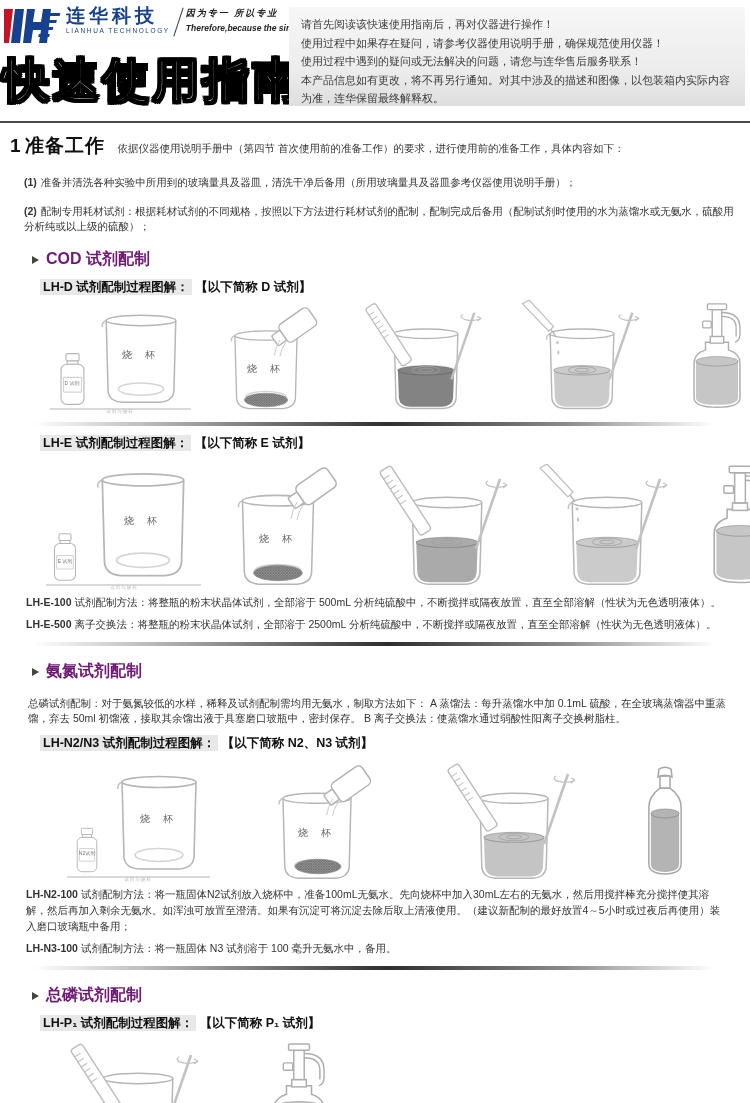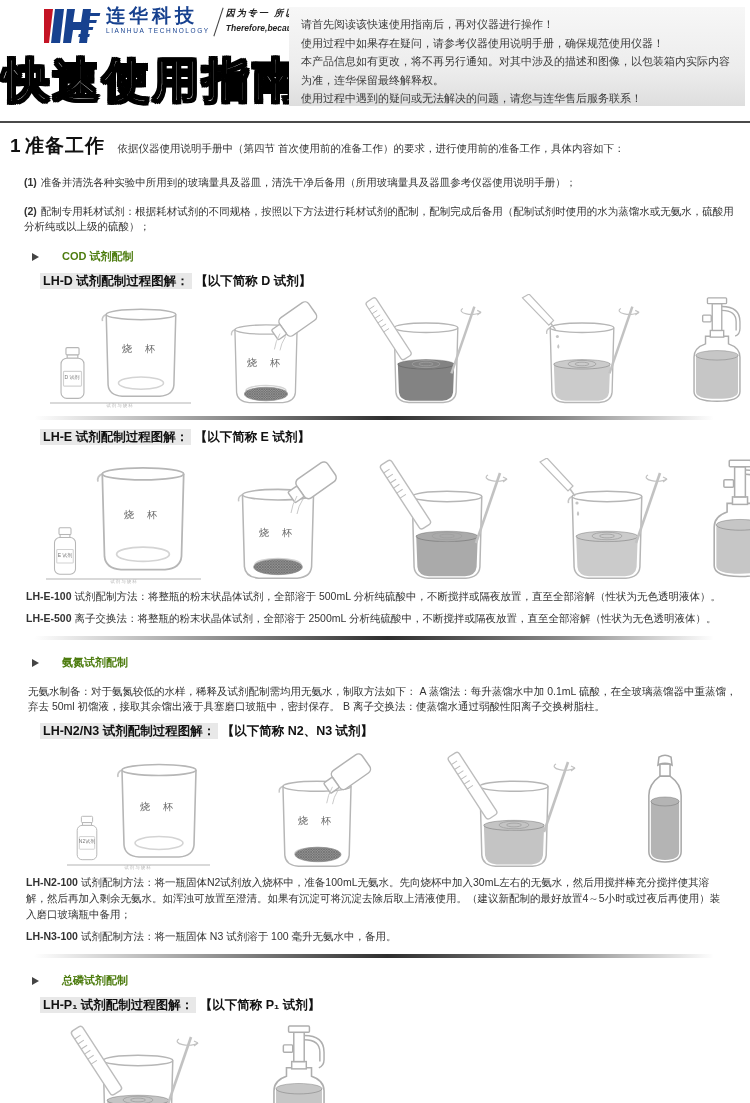--- a/index.html
+++ b/index.html
@@ -1,21 +1,21 @@
 <!DOCTYPE html>
 <html><head>
 <meta charset="utf-8">
 <style>
   html,body{margin:0;padding:0;background:#fff;}
   .page{position:relative;width:750px;height:1103px;overflow:hidden;background:#fff;
         font-family:"Liberation Sans","DejaVu Sans",sans-serif;color:#222;}
 
   
   header{position:relative;height:121px;border-bottom:2px solid #4a4a4a;}
-  .brand{position:absolute;left:4px;top:5px;display:flex;align-items:flex-start;margin-left:40px;}
+  .brand{position:absolute;left:4px;top:5px;display:flex;align-items:flex-start;}
   .brand-names{margin-left:4px;}
   .brand-cn{color:#17418f;font-size:19px;font-weight:bold;letter-spacing:4px;line-height:22px;}
   .brand-en{color:#17418f;font-size:6.5px;letter-spacing:1.6px;}
   .slogan{display:flex;margin-left:6px;margin-top:2px;}
   .slash{width:1px;height:30px;background:#444;transform:rotate(18deg);margin:0 7px 0 2px;}
   .slogan-cn{font-size:9px;font-weight:bold;font-style:italic;color:#222;letter-spacing:2px;}
   .slogan-en{font-size:8.5px;font-weight:bold;font-style:italic;color:#222;margin-top:3px;}
   .big-title{position:absolute;left:3px;top:50px;margin:0;font-size:46px;font-weight:900;
              letter-spacing:4px;color:#fff;-webkit-text-stroke:1.6px #000;
              text-shadow:-2px -2px 0 #000,0 -2px 0 #000,2px -2px 0 #000,-2px 0 0 #000,
@@ -25,22 +25,22 @@
           font-size:11px;line-height:18.5px;color:#3a3a3a;}
 
   
   main{padding:0 8px;}
   .sec-title{margin:10px 0 16px 2px;}
   .sec-num,.sec-name{font-size:19px;font-weight:bold;color:#111;}
   .sec-name{letter-spacing:1px;}
   .sec-intro{font-size:10.5px;color:#333;margin-left:8px;}
   .para{font-size:10.5px;color:#333;margin:14px 0 0 16px;line-height:15px;}
   .para b{margin-right:4px;}
-  .bullet{display:flex;align-items:center;gap:23px;font-weight:bold;font-size:11px;
-          color:#4d7c0f;margin:15px 0 0 24px;}
+  .bullet{display:flex;align-items:center;gap:7px;font-weight:bold;font-size:16px;
+          color:#701a75;margin:15px 0 0 24px;}
   .tri{width:0;height:0;border-top:4px solid transparent;border-bottom:4px solid transparent;
        border-left:7px solid #444;}
   .fig-heading{margin:9px 0 0 32px;font-size:12.5px;font-weight:bold;color:#111;}
   .hl{background:#e8e8e8;padding:1px 3px;}
   .method{font-size:10.5px;color:#333;margin:6px 14px 0 18px;line-height:16px;}
   .method b{margin-right:3px;}
   .divider{height:4px;margin:10px 28px 2px 26px;border-radius:2px;
            background:linear-gradient(90deg,rgba(255,255,255,0) 0%,#999 25%,#2e2e2e 52%,#8a8a8a 78%,rgba(255,255,255,0) 100%);}
 
   
@@ -162,22 +162,22 @@
         <div>
           <div class="slogan-cn">因为专一 所以专业</div>
           <div class="slogan-en">Therefore,because the single-minded professional</div>
         </div>
       </div>
     </div>
     <h1 class="big-title">快速使用指南</h1>
     <aside class="notice">
       <div>请首先阅读该快速使用指南后，再对仪器进行操作！</div>
       <div>使用过程中如果存在疑问，请参考仪器使用说明手册，确保规范使用仪器！</div>
+      <div>使用过程中遇到的疑问或无法解决的问题，请您与连华售后服务联系！</div>
       <div>本产品信息如有更改，将不再另行通知。对其中涉及的描述和图像，以包装箱内实际内容为准，连华保留最终解释权。</div>
-      <div>使用过程中遇到的疑问或无法解决的问题，请您与连华售后服务联系！</div>
     </aside>
   </header>
 
   <main>
 
     <div class="sec-title">
       <span class="sec-num">1</span>
       <span class="sec-name">准备工作</span>
       <span class="sec-intro">依据仪器使用说明手册中（第四节 首次使用前的准备工作）的要求，进行使用前的准备工作，具体内容如下：</span>
     </div>
@@ -304,21 +304,21 @@
     <p class="method">
       <b>LH-E-500</b><span>离子交换法：将整瓶的粉末状晶体试剂，全部溶于 2500mL 分析纯硫酸中，不断搅拌或隔夜放置，直至全部溶解（性状为无色透明液体）。</span>
     </p>
 
     <div class="divider"></div>
 
     <div class="bullet">
       <span class="tri"></span>
       <span>氨氮试剂配制</span>
     </div>
-    <p class="para" style="margin-left:20px">无氨水制备：对于氨氮较低的水样，稀释及试剂配制需均用无氨水，制取方法如下：  A 蒸馏法：每升蒸馏水中加 0.1mL 硫酸，在全玻璃蒸馏器中重蒸馏，弃去 50ml 初馏液，接取其余馏出液于具塞磨口玻瓶中，密封保存。  B 离子交换法：使蒸馏水通过弱酸性阳离子交换树脂柱。</p>
+    <p class="para" style="margin-left:20px">总磷试剂配制：对于氨氮较低的水样，稀释及试剂配制需均用无氨水，制取方法如下：  A 蒸馏法：每升蒸馏水中加 0.1mL 硫酸，在全玻璃蒸馏器中重蒸馏，弃去 50ml 初馏液，接取其余馏出液于具塞磨口玻瓶中，密封保存。  B 离子交换法：使蒸馏水通过弱酸性阳离子交换树脂柱。</p>
 
     <div class="fig-heading">
       <span class="hl">LH-N2/N3 试剂配制过程图解：</span>
       <span>【以下简称 N2、N3 试剂】</span>
     </div>
 
     <section class="fig-row row-n">
       <div class="fig" style="width:150px">
         <svg viewBox="0 0 150 112" width="150" height="112">
           <use href="#b-bottle" x="10" y="58" width="28" height="48"></use>

